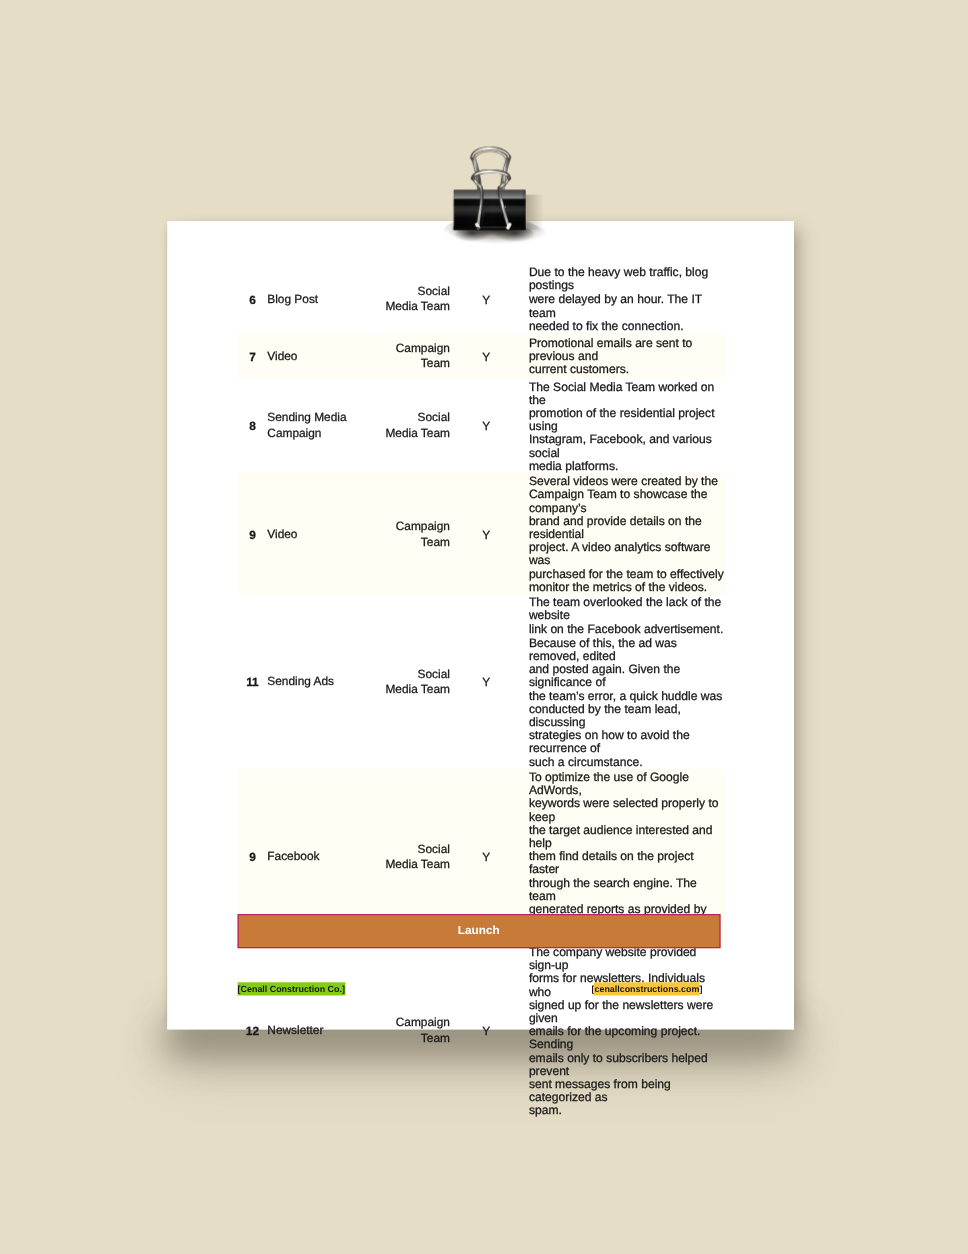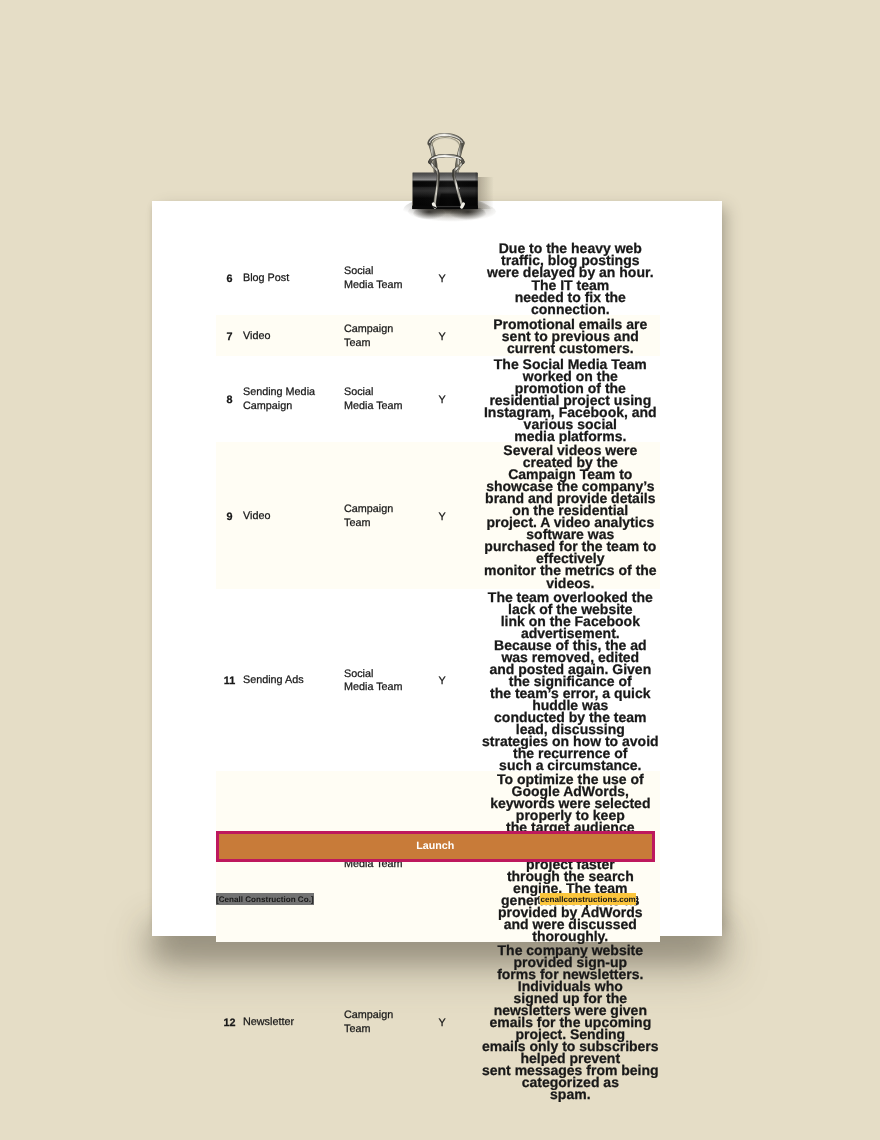--- a/index.html
+++ b/index.html
@@ -18,45 +18,45 @@
   #shadow-side{position:absolute;left:156px;top:205px;width:566px;height:726px;z-index:1;
         box-shadow:5px 2px 14px -1px rgba(86,80,66,.42), -3px 0 6px -1px rgba(86,80,66,.40);}
 
   
   #tablewrap{position:absolute;left:64px;top:39.4px;width:438px;}
   table{border-collapse:collapse;width:438px;table-layout:fixed;}
   td{vertical-align:middle;padding:3px 0 0 0;color:#181818;-webkit-text-stroke:.25px #181818;}
   tr.alt td{background:#fffdf4;}
   .c-no   {width:27px;text-align:center;font-size:10.8px;font-weight:bold;}
   .c-task {width:101px;text-align:left;font-size:10.8px;}
-  .c-team {width:65px;text-align:left;font-size:10.8px;text-decoration:underline;}
+  .c-team {width:65px;text-align:right;font-size:10.8px;text-decoration:underline;}
   .c-done {width:66px;text-align:center;font-size:10.8px;}
-  .c-rem  {width:179px;text-align:center;font-size:14px;line-height:12.05px;
-           white-space:pre-line;padding:2px 0 0 5.8px;font-weight:bold;}
+  .c-rem  {width:179px;text-align:left;font-size:11px;line-height:12.05px;
+           white-space:pre-line;padding:2px 0 0 5.8px;}
   .c-task span,.c-team span{display:inline-block;line-height:13.9px;}
   tbody tr:nth-child(1){height:51.6px;}
   tbody tr:nth-child(2){height:41px;}
   tbody tr:nth-child(3){height:70.8px;}
   tbody tr:nth-child(4){height:97px;}
   tbody tr:nth-child(5){height:117.3px;}
   tbody tr:nth-child(6){height:106.7px;}
   tbody tr:nth-child(7){height:106.6px;}
 
   
   #launch{position:absolute;left:64px;top:630px;width:438.5px;height:30.5px;
-      background:#c87b39;border:3px solid #be185d;box-sizing:border-box;
+      background:#c87b39;border:1px solid #be185d;box-sizing:border-box;
       color:#fff;font-size:10.7px;font-weight:bold;
       display:flex;align-items:center;justify-content:center;}
 
   
   #footer{position:absolute;left:64px;top:694px;width:438px;height:14px;
       font-size:8.1px;font-weight:bold;color:#181818;}
   #footer .left{position:absolute;left:0;top:0;white-space:nowrap;}
   #footer .right{position:absolute;right:15.5px;top:0;white-space:nowrap;}
-  .hl-a{background:#737373;padding:1.6px 0 1.2px;}
+  .hl-a{background:#84cc16;padding:1.6px 0 1.2px;}
   .hl-b{background:#fcc63c;padding:1.6px 0 1.2px;text-align:right;}
 
   
   #clip{position:absolute;left:398px;top:124px;width:104px;height:100px;z-index:3;}
   #clip svg{display:block;}
 </style>
 </head>
 <body>
 
 <div id="stage">

